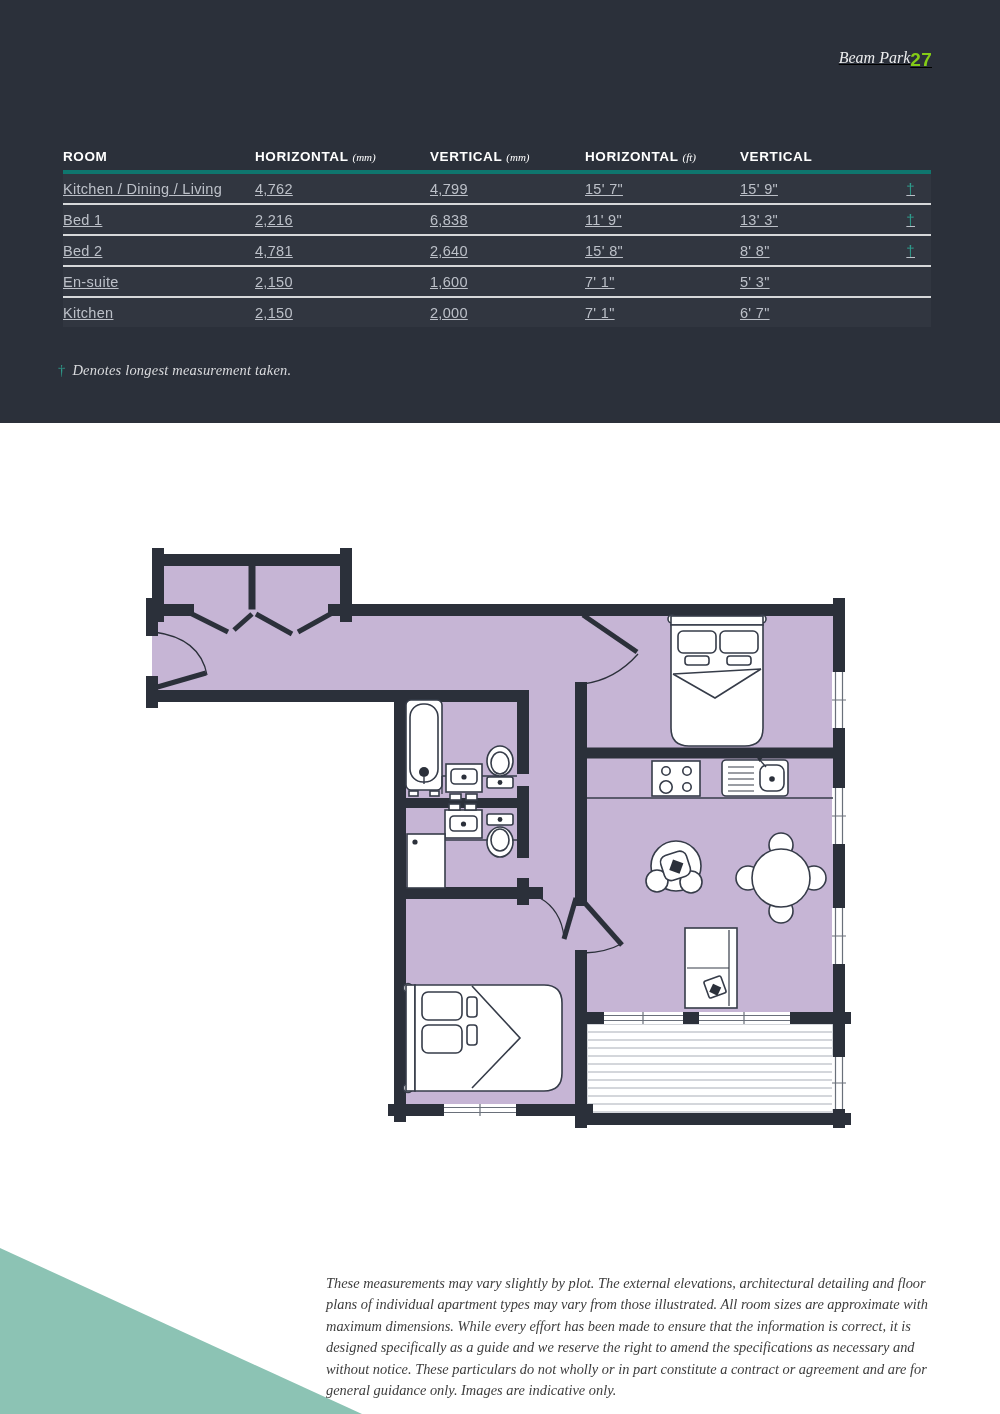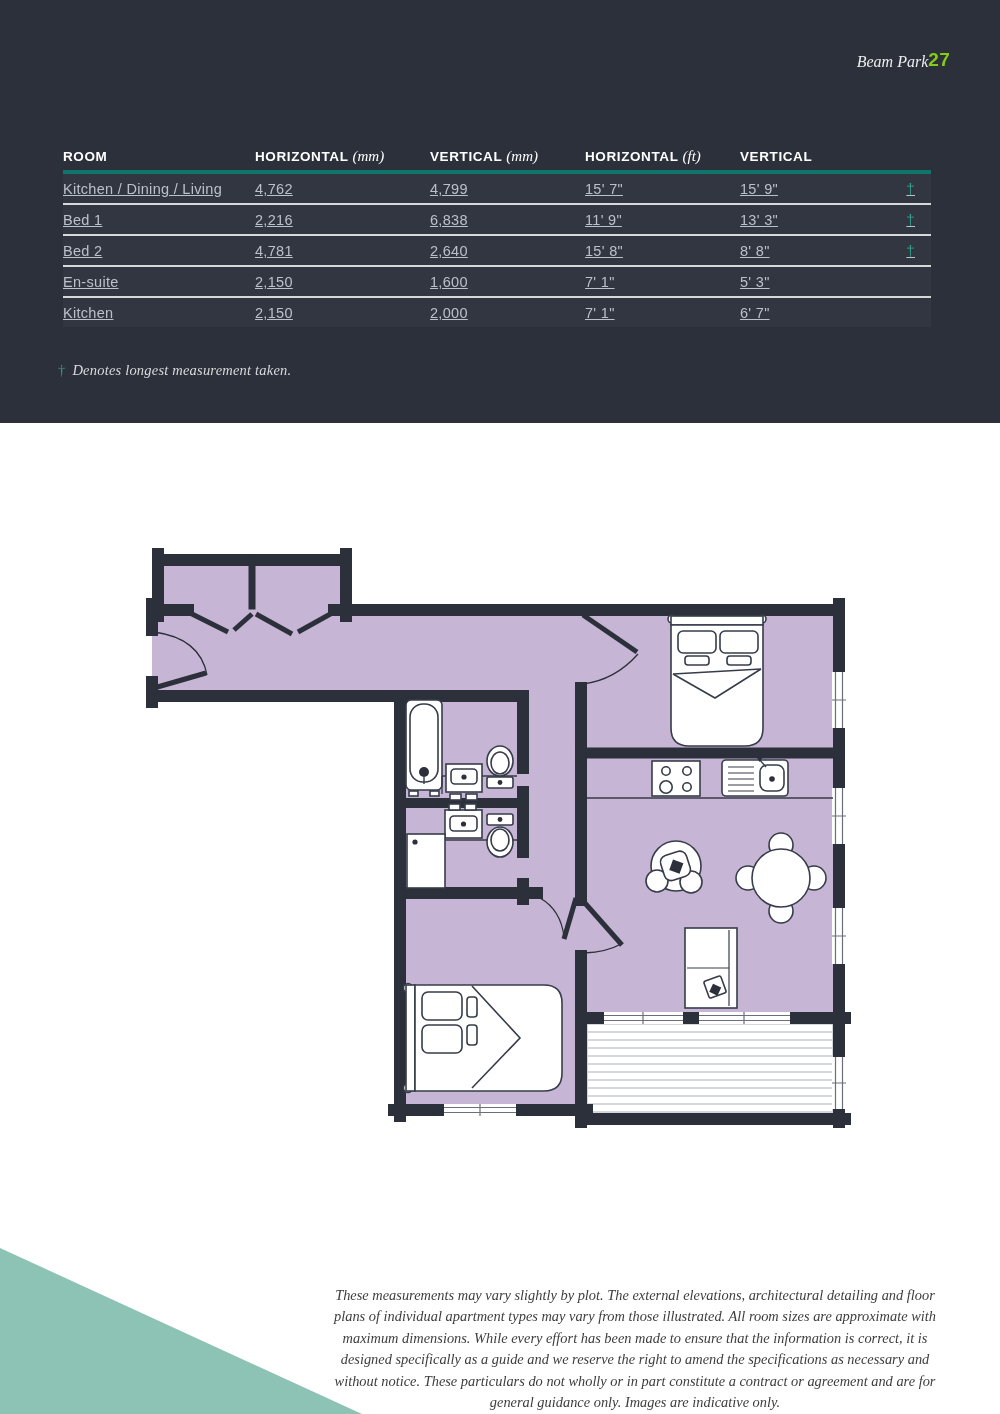--- a/index.html
+++ b/index.html
@@ -1,43 +1,43 @@
 <!DOCTYPE html>
 <html><head>
 <meta charset="utf-8">
 <style>
   html,body{margin:0;padding:0;background:#ffffff;}
   .page{position:relative;width:1000px;height:1414px;background:#ffffff;overflow:hidden;
         font-family:"Liberation Sans",sans-serif;}
   .header-block{position:absolute;left:0;top:0;width:1000px;height:423px;background:#2b303a;}
-  .brand{position:absolute;top:49px;right:50px;display:flex;align-items:flex-end;}
+  .brand{position:absolute;top:49px;right:68px;display:flex;align-items:flex-start;text-decoration:underline;}
   .brand-name{font-family:"Liberation Serif",serif;font-style:italic;font-size:16px;color:#ecedee;}
   .brand-page{font-size:19px;font-weight:bold;color:#84cc16;letter-spacing:.3px;}
 
   .spec-table{position:absolute;left:63px;top:142px;width:868px;}
   .t-row{display:grid;grid-template-columns:192px 175px 155px 155px 130px 1fr;align-items:center;}
   .t-head{height:28px;border-bottom:4px solid #0f766e;}
   .t-head .col{color:#ffffff;font-weight:bold;font-size:13.5px;letter-spacing:.6px;white-space:nowrap;}
-  .unit{font-family:"Liberation Serif",serif;font-style:italic;font-weight:normal;font-size:15px;margin-left:4px;letter-spacing:0;}
+  .unit{font-family:"Liberation Serif",serif;font-style:italic;font-weight:normal;font-size:11px;margin-left:4px;letter-spacing:0;}
   .t-body .t-row{height:29px;border-bottom:2px solid rgba(243,244,246,.85);
                  color:#bcc0c8;font-size:14.5px;letter-spacing:.3px;background:rgba(255,255,255,.03);text-decoration:underline;}
   .t-body .t-row:last-child{border-bottom:none;}
   .dagger-cell{color:#2f9c8c;text-align:right;padding-right:16px;font-size:15px;}
 
   .footnote{position:absolute;left:58px;top:348px;font-family:"Liberation Serif",serif;
             font-style:italic;font-size:14.5px;color:#d9dadd;letter-spacing:.2px;margin-top:14px;}
   .footnote .dg{color:#2f9c8c;font-style:normal;margin-right:7px;}
 
   .floorplan{position:absolute;left:140px;top:548px;}
 
   .corner-triangle{position:absolute;left:0;top:1248px;width:362px;height:166px;background:#8cc3b4;
                    clip-path:polygon(0 0,100% 100%,0 100%);}
-  .disclaimer{position:absolute;top:1273px;right:56px;width:618px;text-align:center;
+  .disclaimer{position:absolute;top:1273px;right:56px;width:618px;text-align:left;
               font-family:"Liberation Serif",serif;font-style:italic;font-size:14.4px;
-              line-height:21.4px;color:#3d3d3d;margin-top:12px;}
+              line-height:21.4px;color:#3d3d3d;}
 </style>
 </head>
 <body>
 
 <div class="page">
 
   <div class="header-block">
     <div class="brand">
       <span class="brand-name">Beam Park</span>
       <span class="brand-page">27</span>

